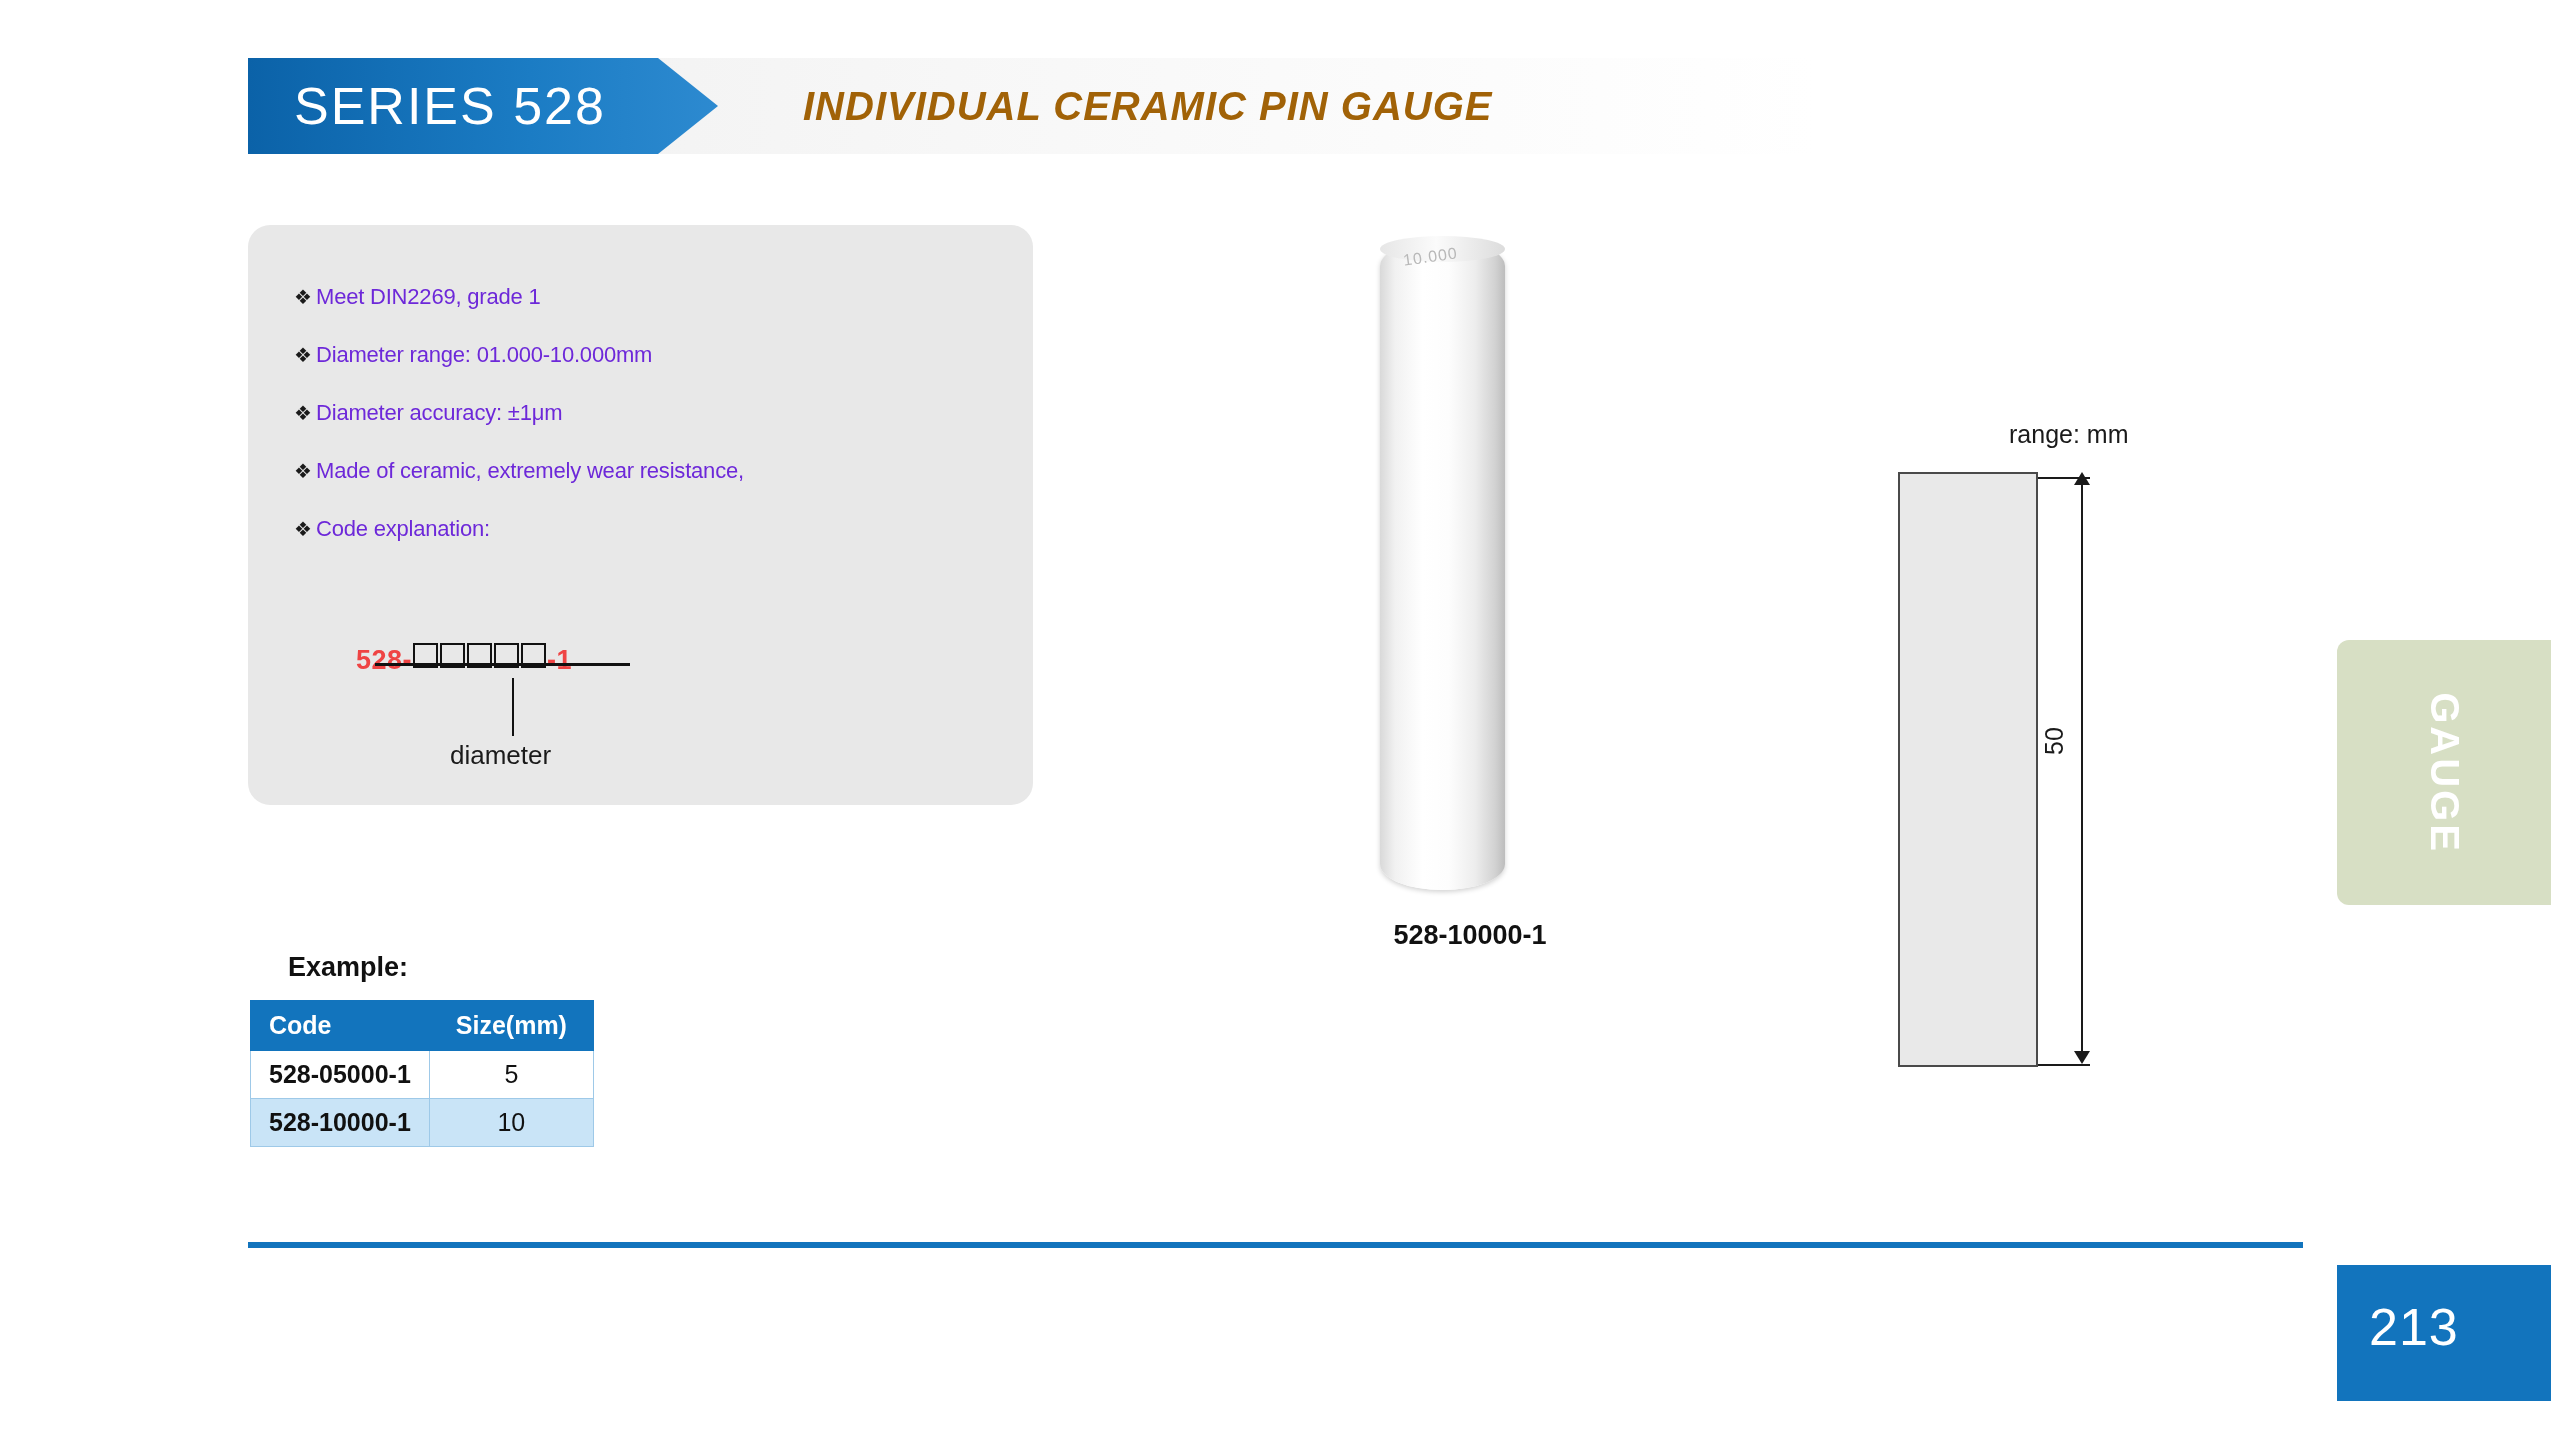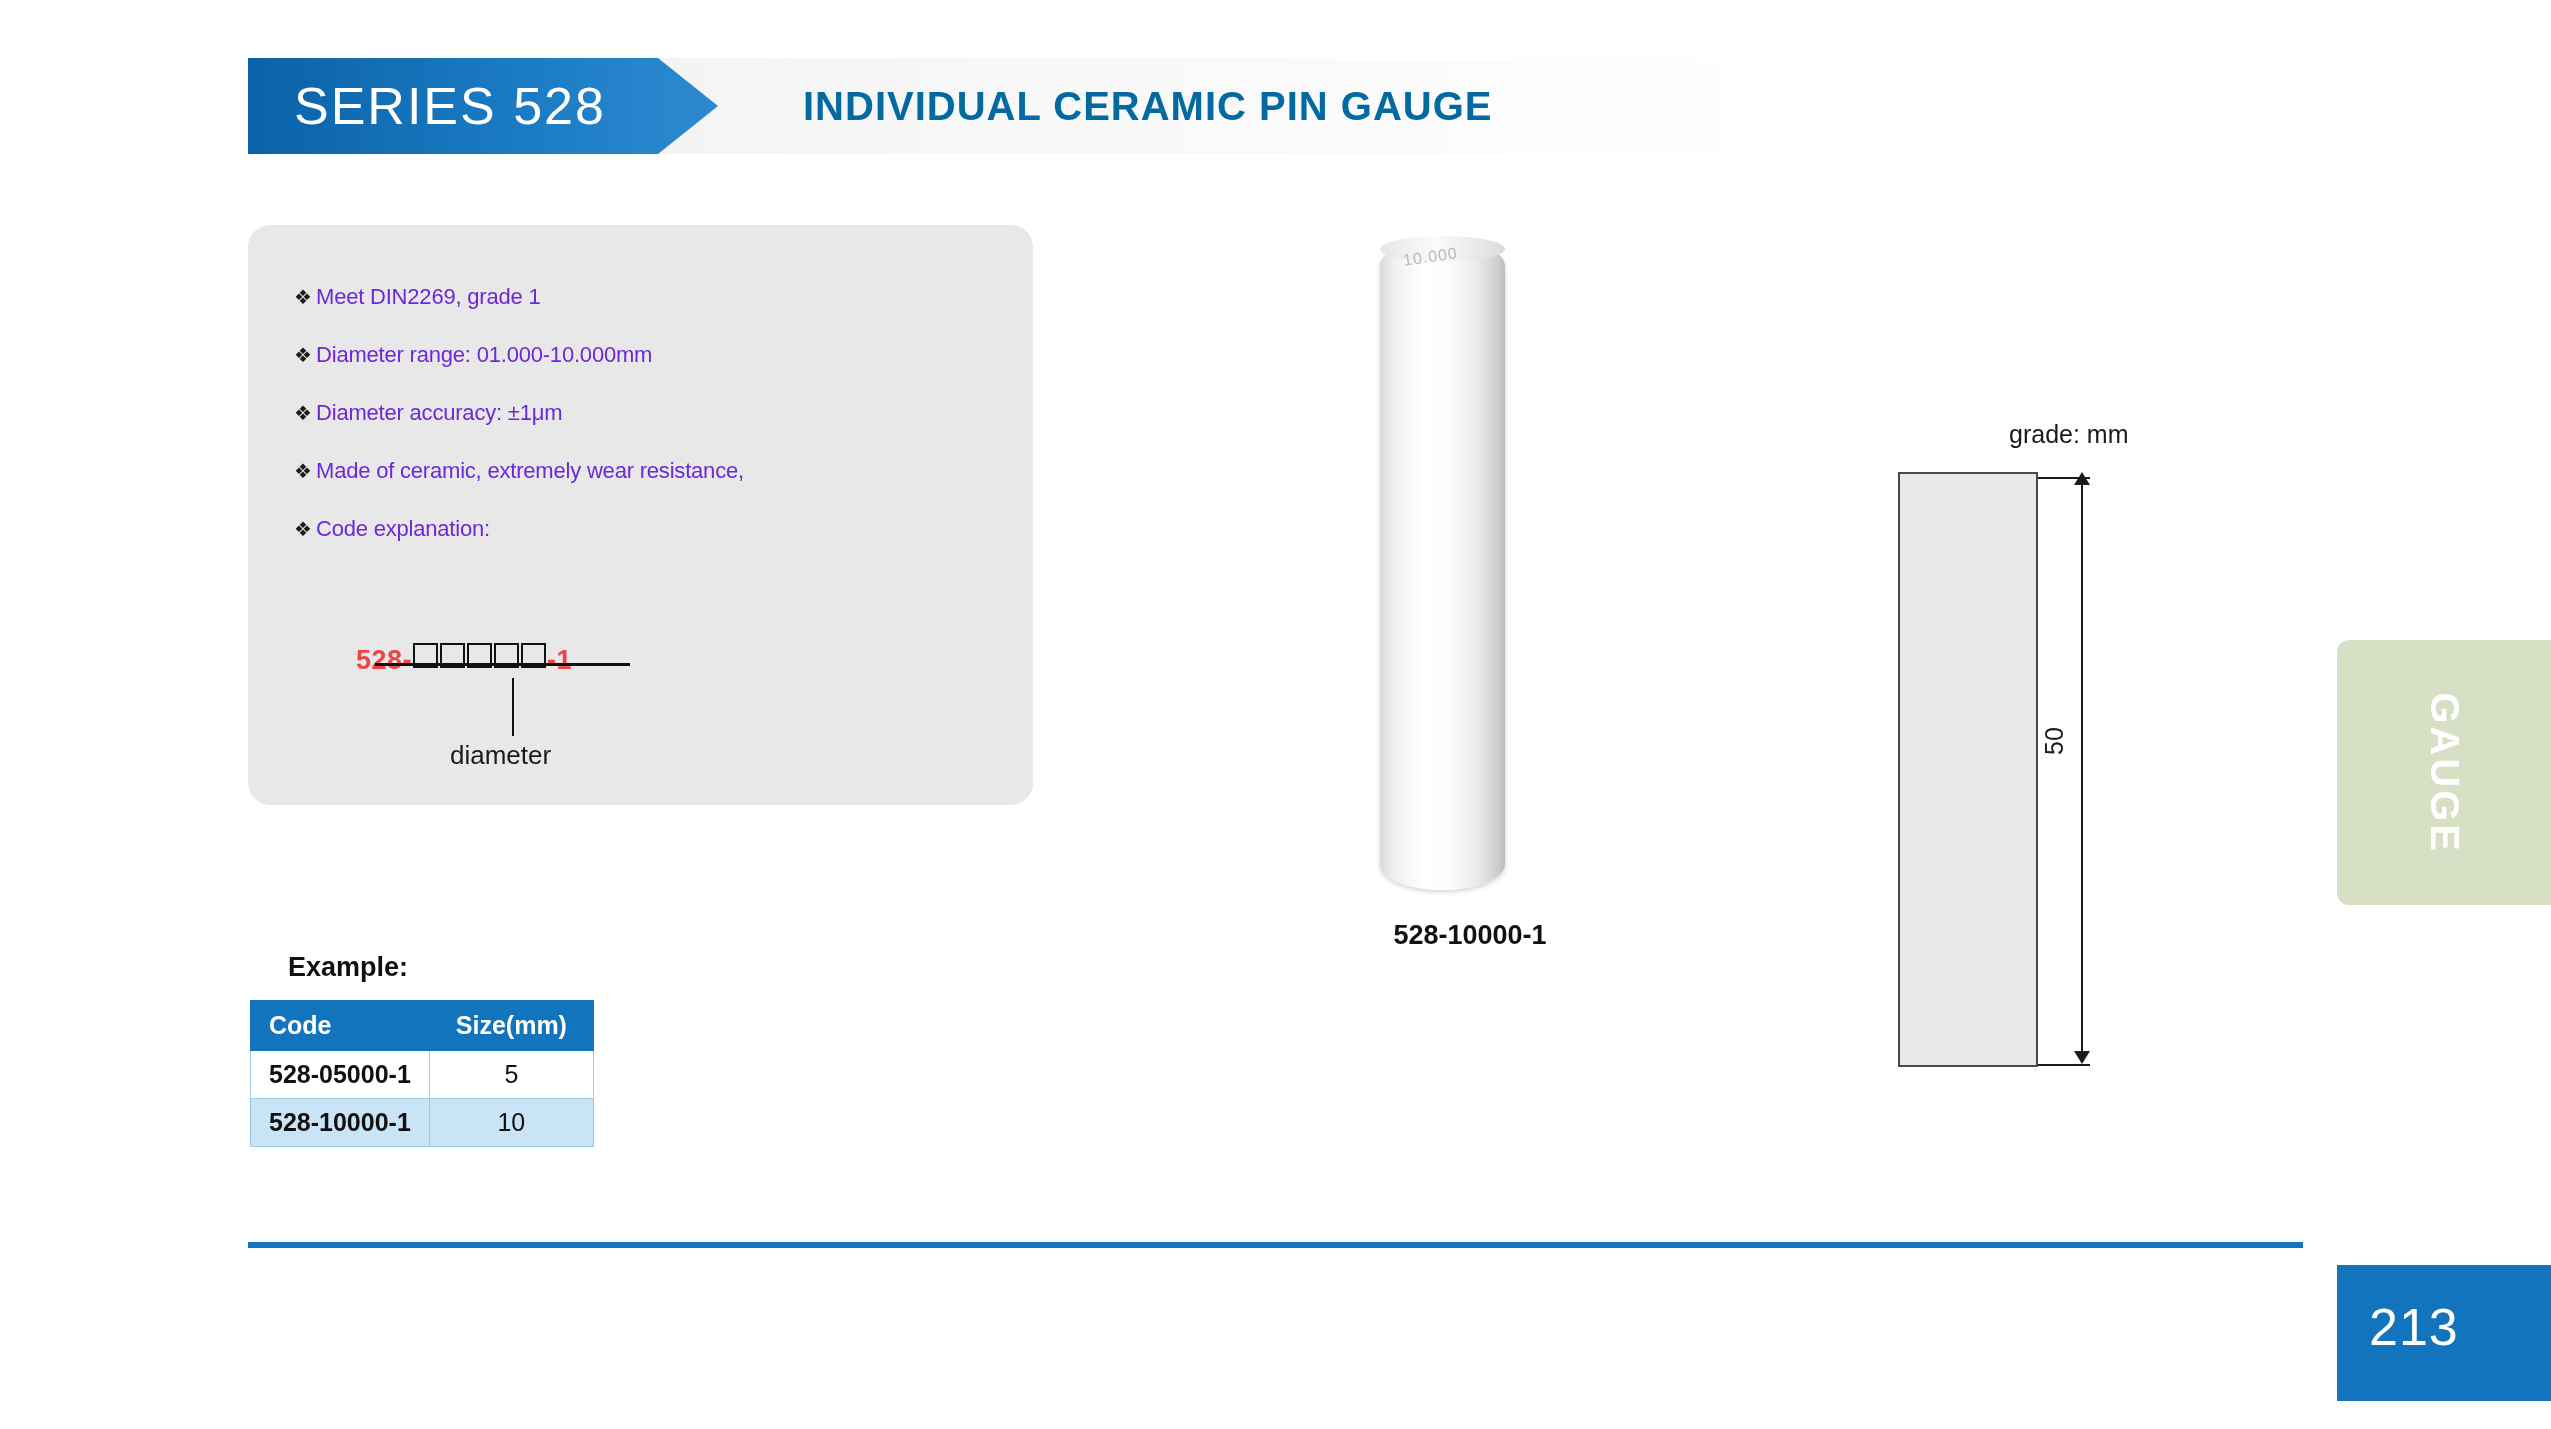--- a/index.html
+++ b/index.html
@@ -52,21 +52,22 @@
   .header-title {
     position: absolute;
     left: 555px;
     top: 0;
     height: 96px;
     display: flex;
     align-items: center;
     font-size: 40px;
     font-weight: bold;
     letter-spacing: 1px;
-    color: #0369a1;
+    color: #a16207;
+    font-style: italic;
   }
 
   
   .feature-card {
     position: absolute;
     left: 248px;
     top: 225px;
     width: 785px;
     height: 580px;
     background: #e8e8e8;
@@ -421,21 +422,21 @@
   </tbody>
 </table>
 
 <div class="photo-area">
   <div class="pin"></div>
   <div class="pin-top"></div>
   <div class="pin-mark">10.000</div>
 </div>
 <div class="photo-caption">528-10000-1</div>
 
-<div class="unit-label">grade: mm</div>
+<div class="unit-label">range: mm</div>
 <div class="draw-rect"></div>
 <div class="dim-tick-top"></div>
 <div class="dim-tick-bottom"></div>
 <div class="dim-line"></div>
 <div class="dim-arrow-top"></div>
 <div class="dim-arrow-bottom"></div>
 <div class="dim-value">50</div>
 
 <div class="side-tab">
   <div class="side-tab-text">GAUGE</div>

